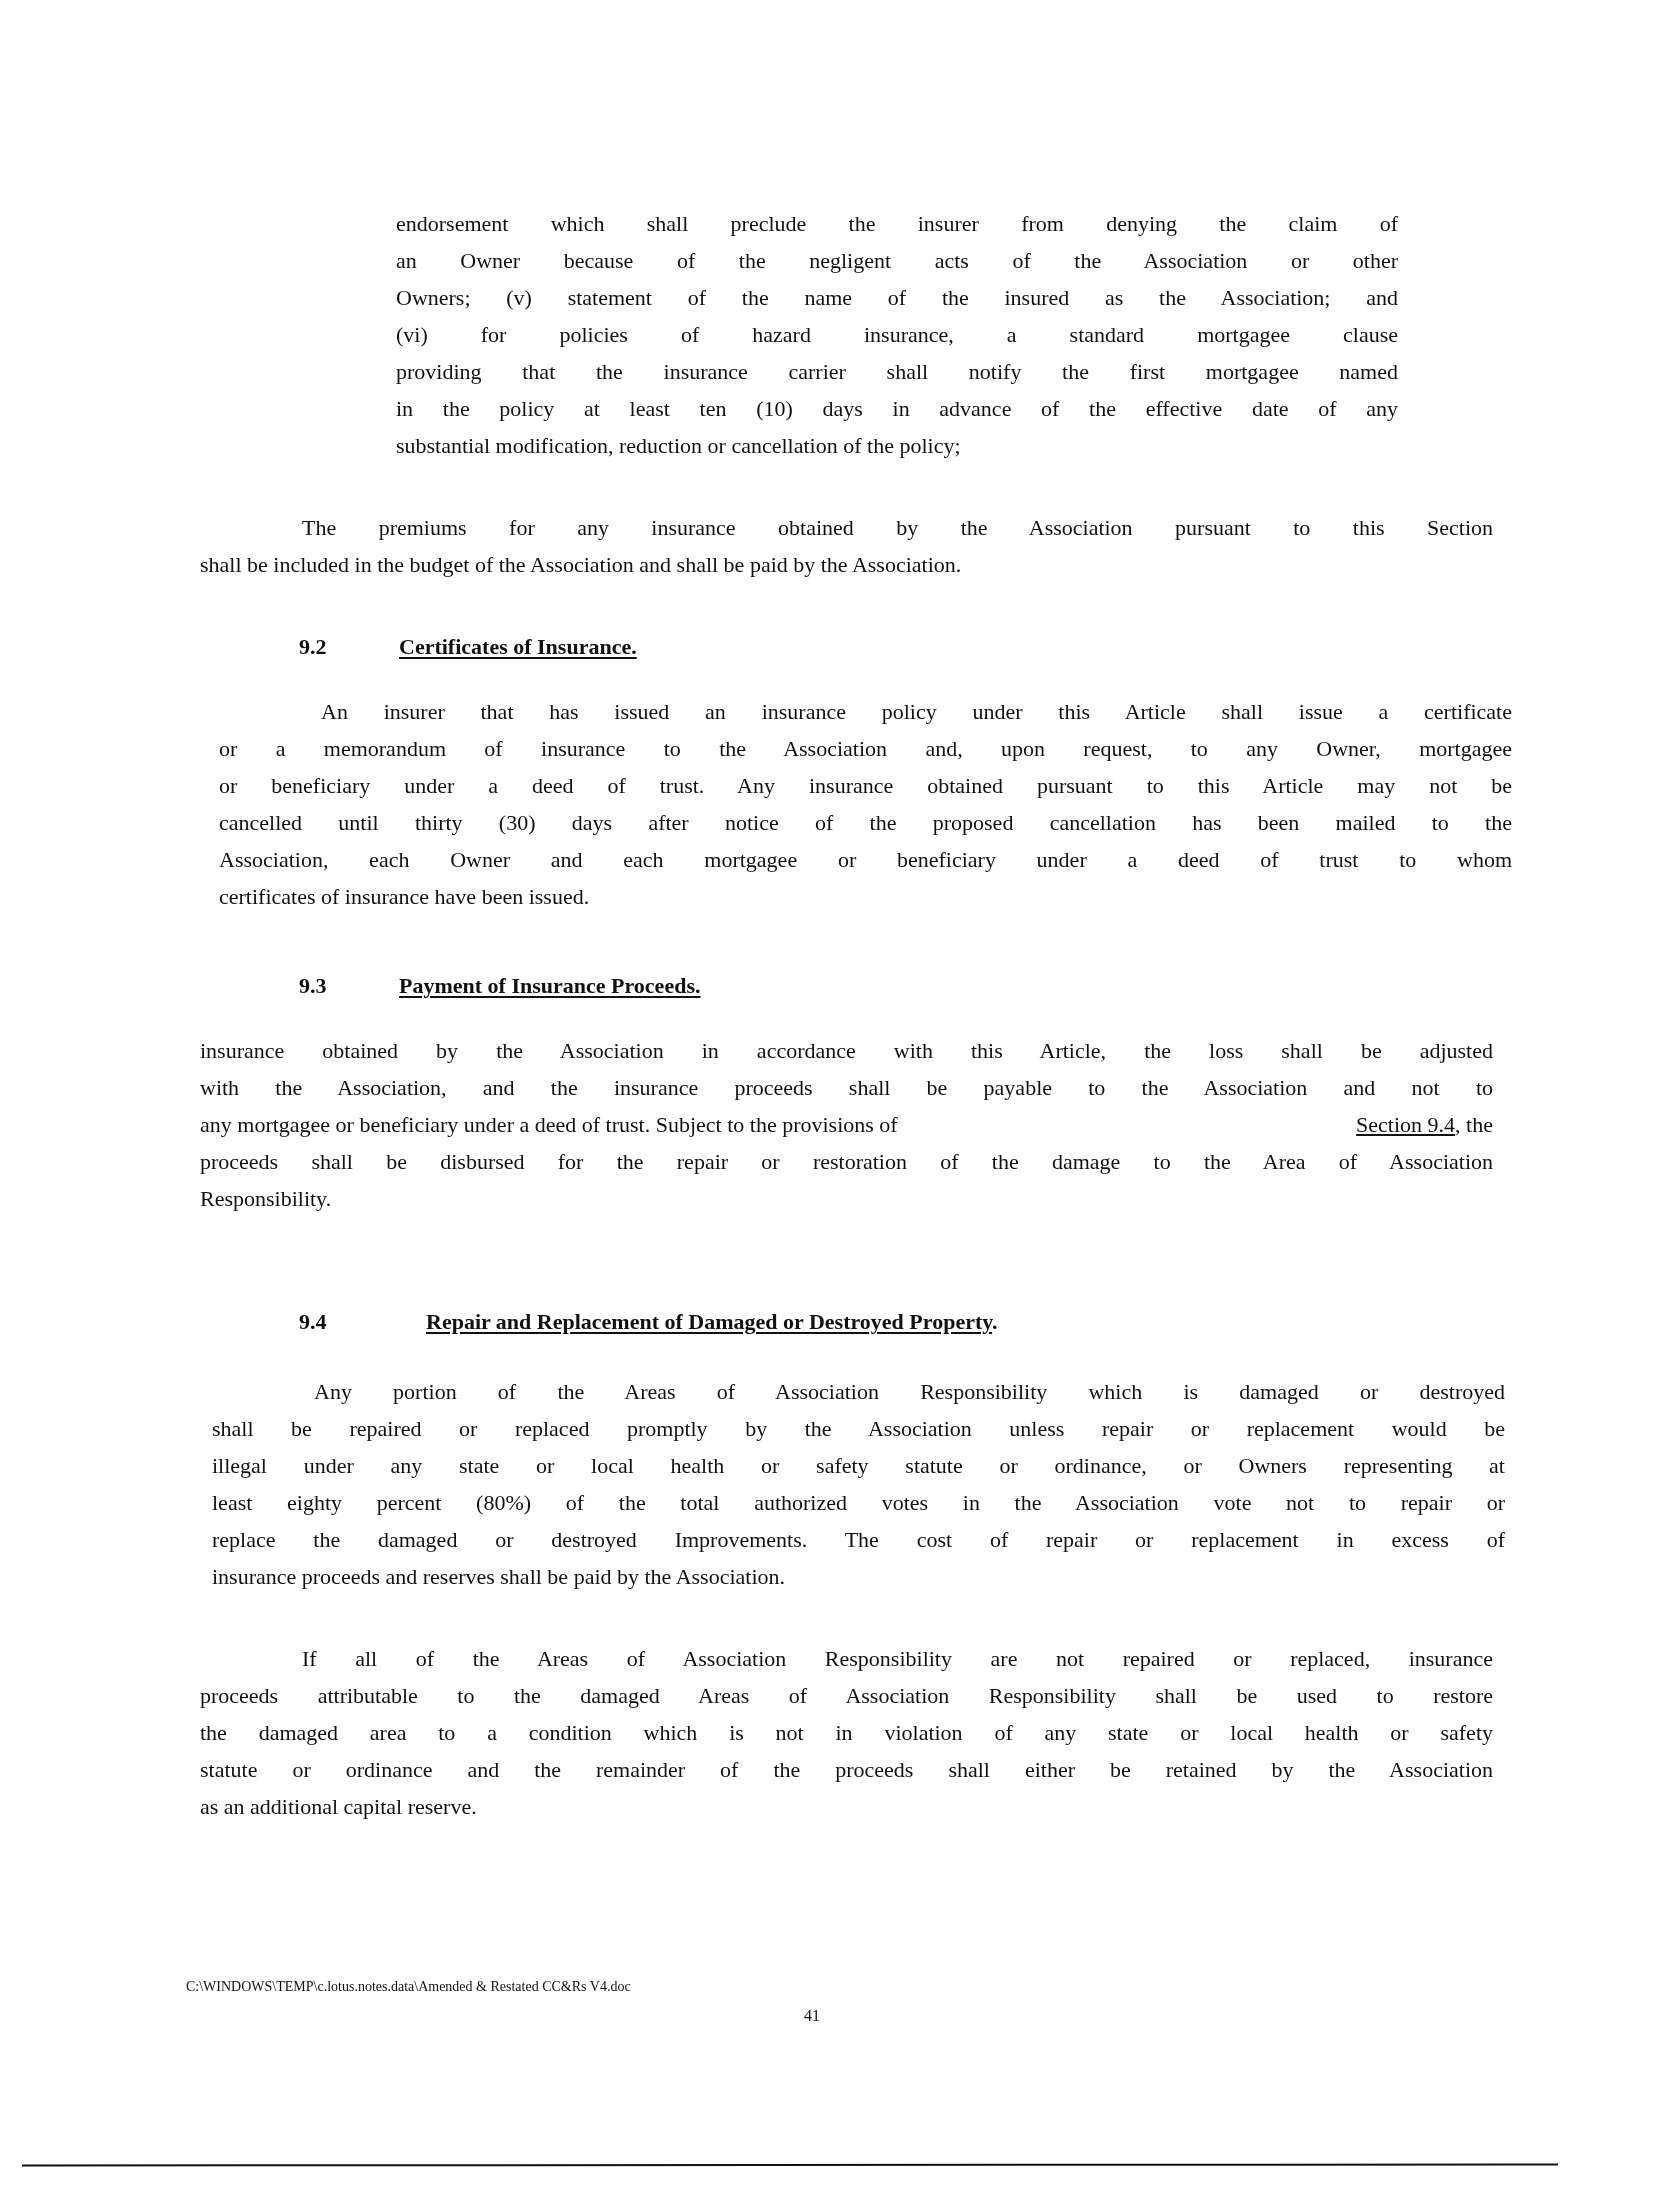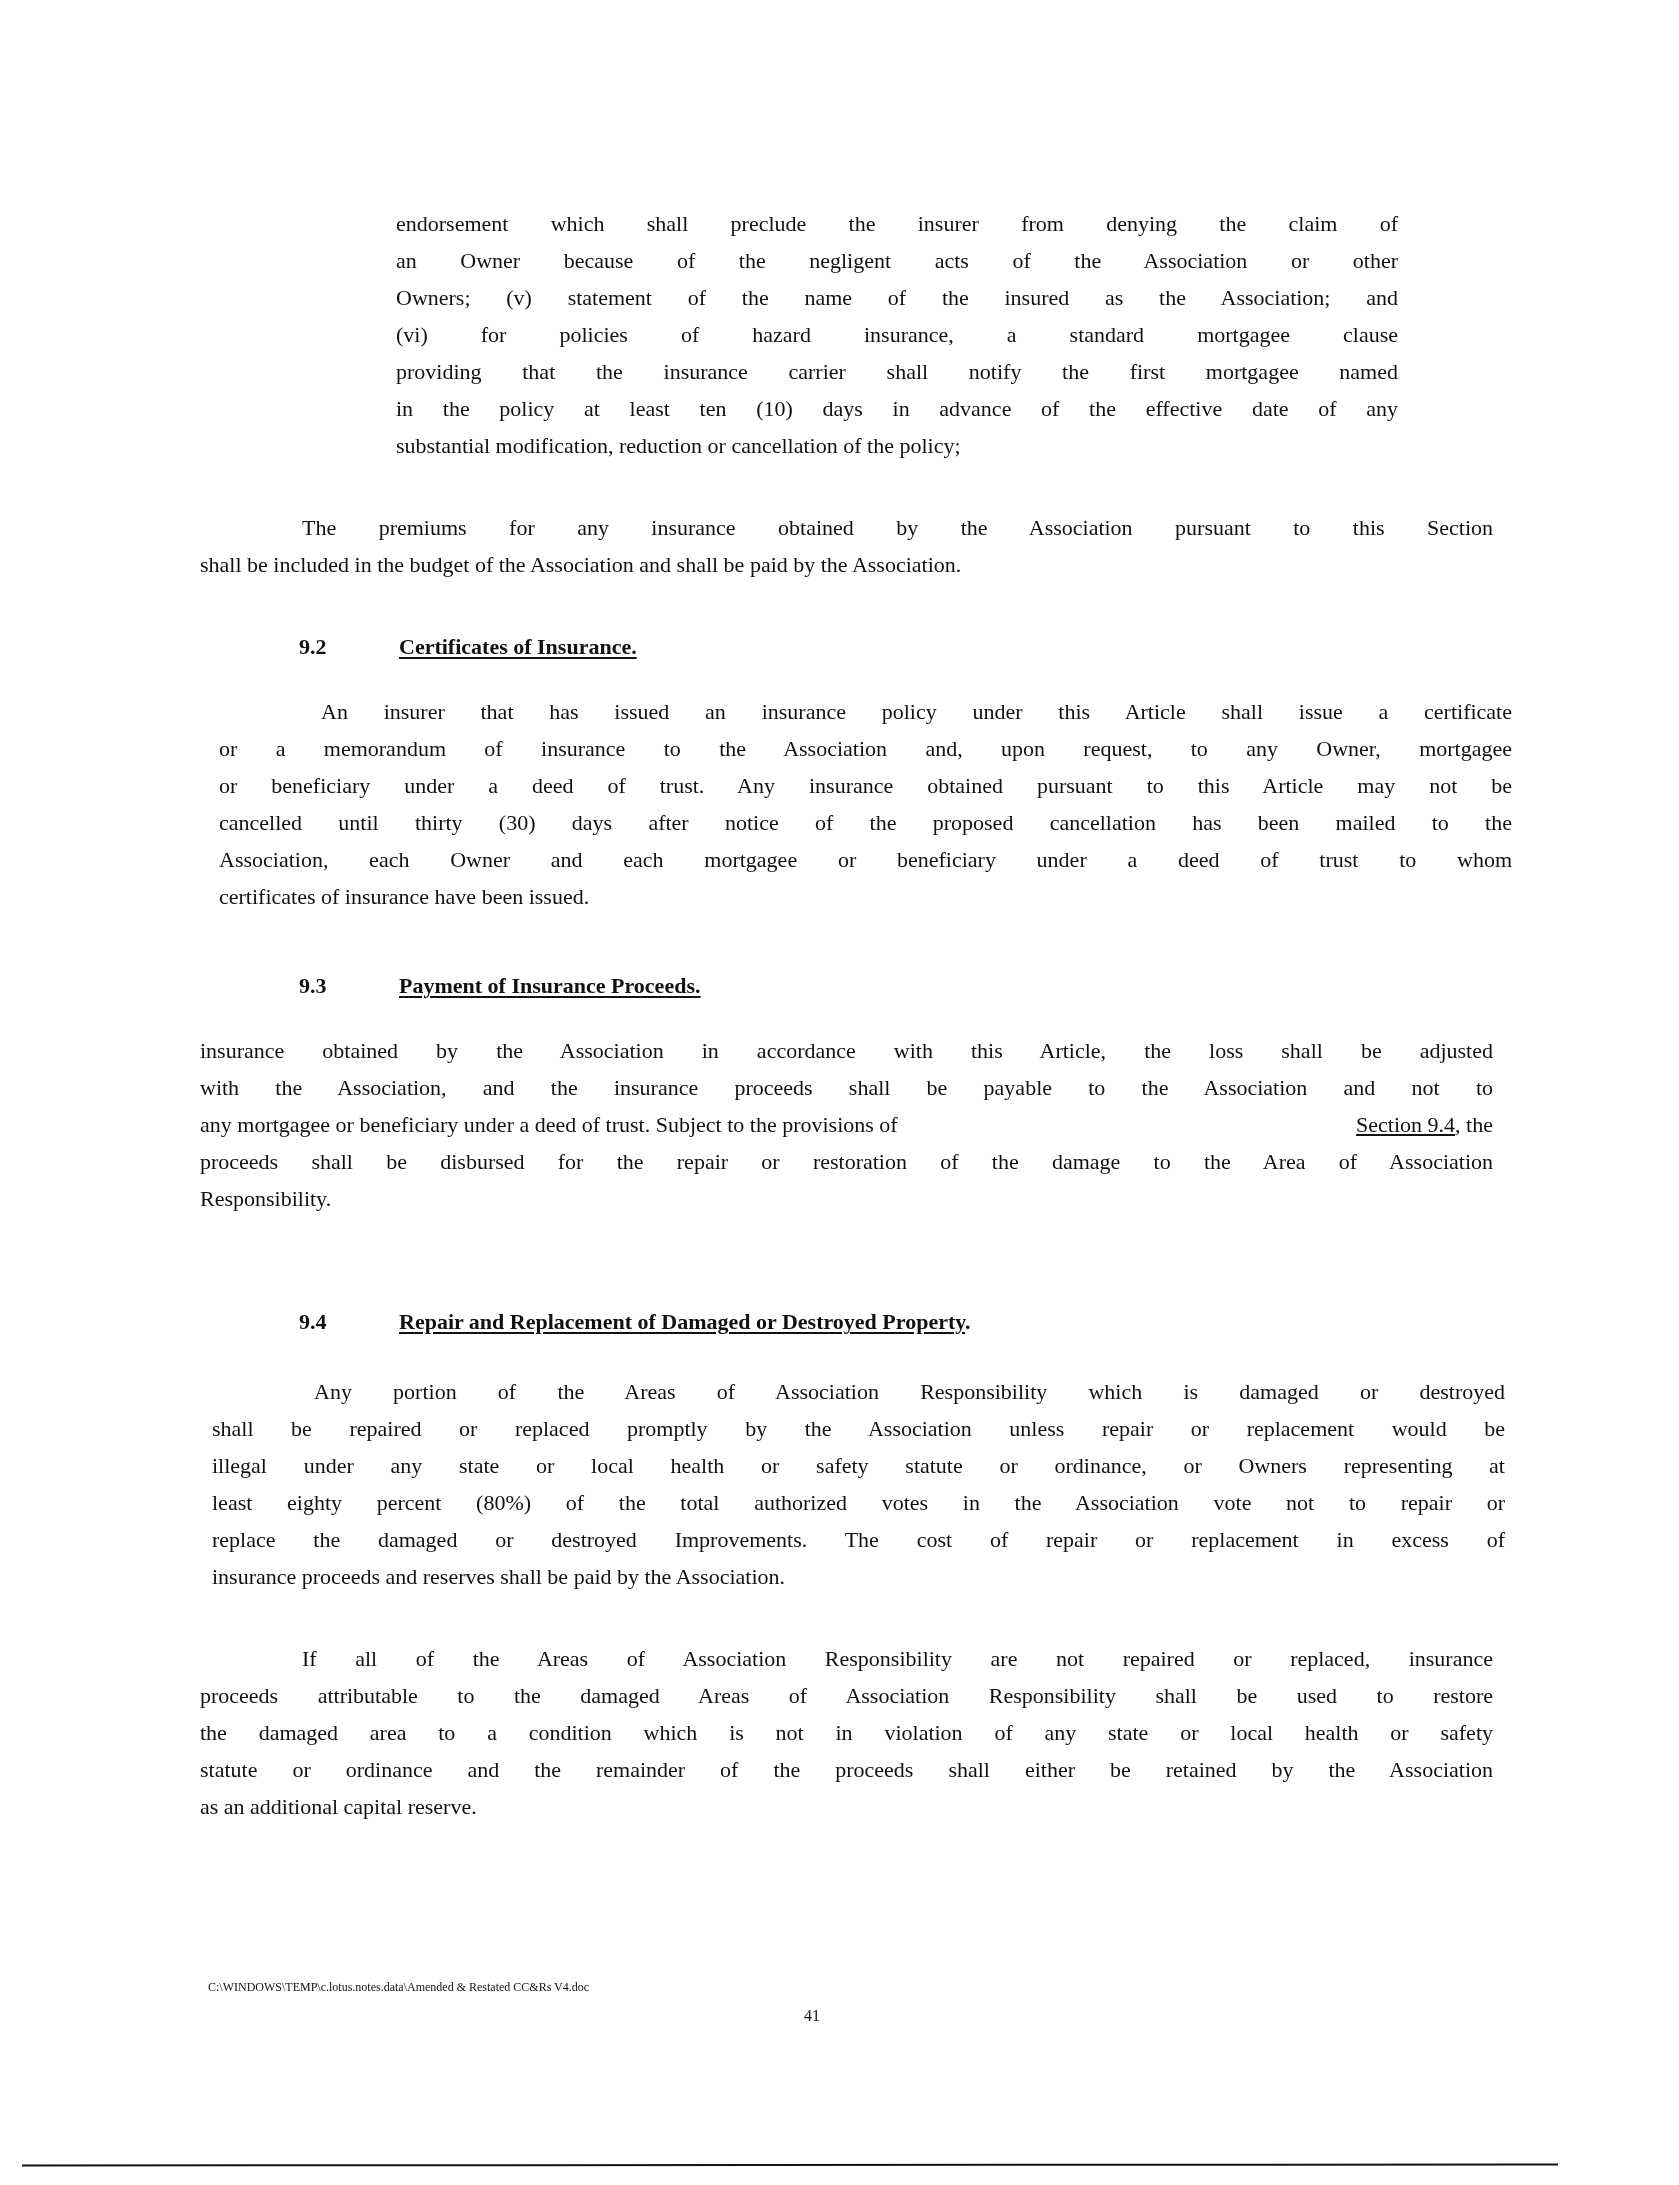--- a/index.html
+++ b/index.html
@@ -5,21 +5,21 @@
   html, body { margin:0; padding:0; background:#ffffff; }
   body { width:1679px; height:2186px; position:relative; overflow:hidden;
          font-family:"Liberation Serif", "DejaVu Serif", serif; color:#111111; }
   .block { position:absolute; font-size:22px; line-height:37px; }
   .line { display:block; white-space:nowrap; text-align:justify; text-align-last:justify; height:37px; }
   .line.last { text-align-last:left; }
   .heading { position:absolute; font-size:22px; font-weight:bold; line-height:38px; white-space:nowrap; }
   .heading .num { position:absolute; left:0; }
   .heading .title { position:absolute; left:100px; text-decoration:underline; text-decoration-thickness:2px; text-underline-offset:3px; }
   .xref { text-decoration:underline; }
-  .footer-path { position:absolute; left:208px; top:1976px; font-size:12px; line-height:22px; white-space:nowrap; }
+  .footer-path { position:absolute; left:186px; top:1976px; font-size:14px; line-height:22px; white-space:nowrap; }
   .page-num { position:absolute; left:804px; width:99px; top:2000px; text-align:left; font-size:16px; line-height:32px; }
   .rule { position:absolute; left:22px; top:2164px; width:1536px; height:2px; background:#111111; transform:rotate(-0.04deg); }
 </style>
 </head>
 <body>
 
 <div class="block" style="left:396px; top:205px; width:1002px;">
   <span class="line">endorsement which shall preclude the insurer from denying the claim of</span>
   <span class="line">an Owner because of the negligent acts of the Association or other</span>
   <span class="line">Owners; (v) statement of the name of the insured as the Association; and</span>
@@ -59,21 +59,21 @@
     <span style="flex:1"></span>
     <span class="xref">Section 9.4</span>
     <span>, the</span>
   </span>
   <span class="line">proceeds shall be disbursed for the repair or restoration of the damage to the Area of Association</span>
   <span class="line last">Responsibility.</span>
 </div>
 
 <div class="heading" style="left:299px; top:1303px; width:1089px; height:38px;">
   <span class="num">9.4</span>
-  <span class="title" style="text-decoration:none;"><span style="text-decoration:underline; text-decoration-thickness:2px; text-underline-offset:3px;">Repair and Replacement of Damaged or Destroyed Property</span><span>.</span></span>
+  <span class="title" style="text-decoration:none;margin-left:27px;"><span style="text-decoration:underline; text-decoration-thickness:2px; text-underline-offset:3px;">Repair and Replacement of Damaged or Destroyed Property</span><span>.</span></span>
 </div>
 <div class="block" style="left:212px; top:1373px; width:1293px;">
   <span class="line" style="padding-left:102px;">Any portion of the Areas of Association Responsibility which is damaged or destroyed</span>
   <span class="line">shall be repaired or replaced promptly by the Association unless repair or replacement would be</span>
   <span class="line">illegal under any state or local health or safety statute or ordinance, or Owners representing at</span>
   <span class="line">least eighty percent (80%) of the total authorized votes in the Association vote not to repair or</span>
   <span class="line">replace the damaged or destroyed Improvements.  The cost of repair or replacement in excess of</span>
   <span class="line last">insurance proceeds and reserves shall be paid by the Association.</span>
 </div>
 <div class="block" style="left:200px; top:1640px; width:1293px;">

